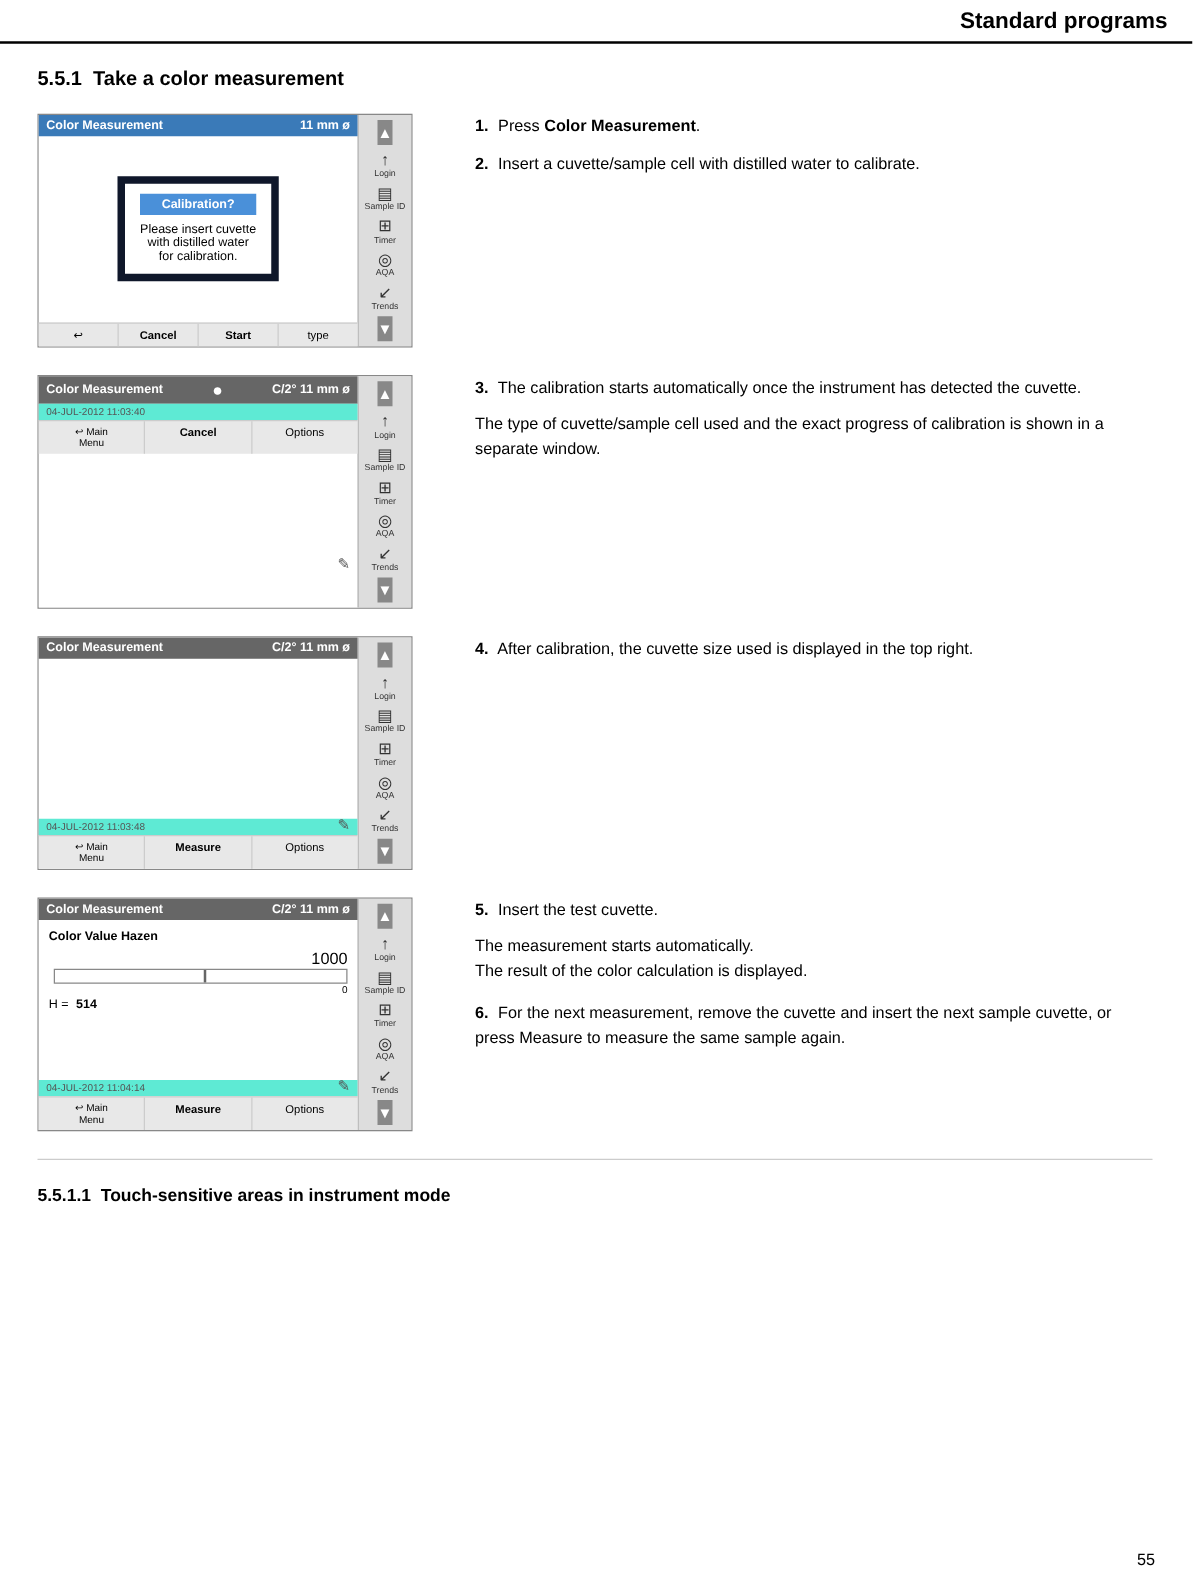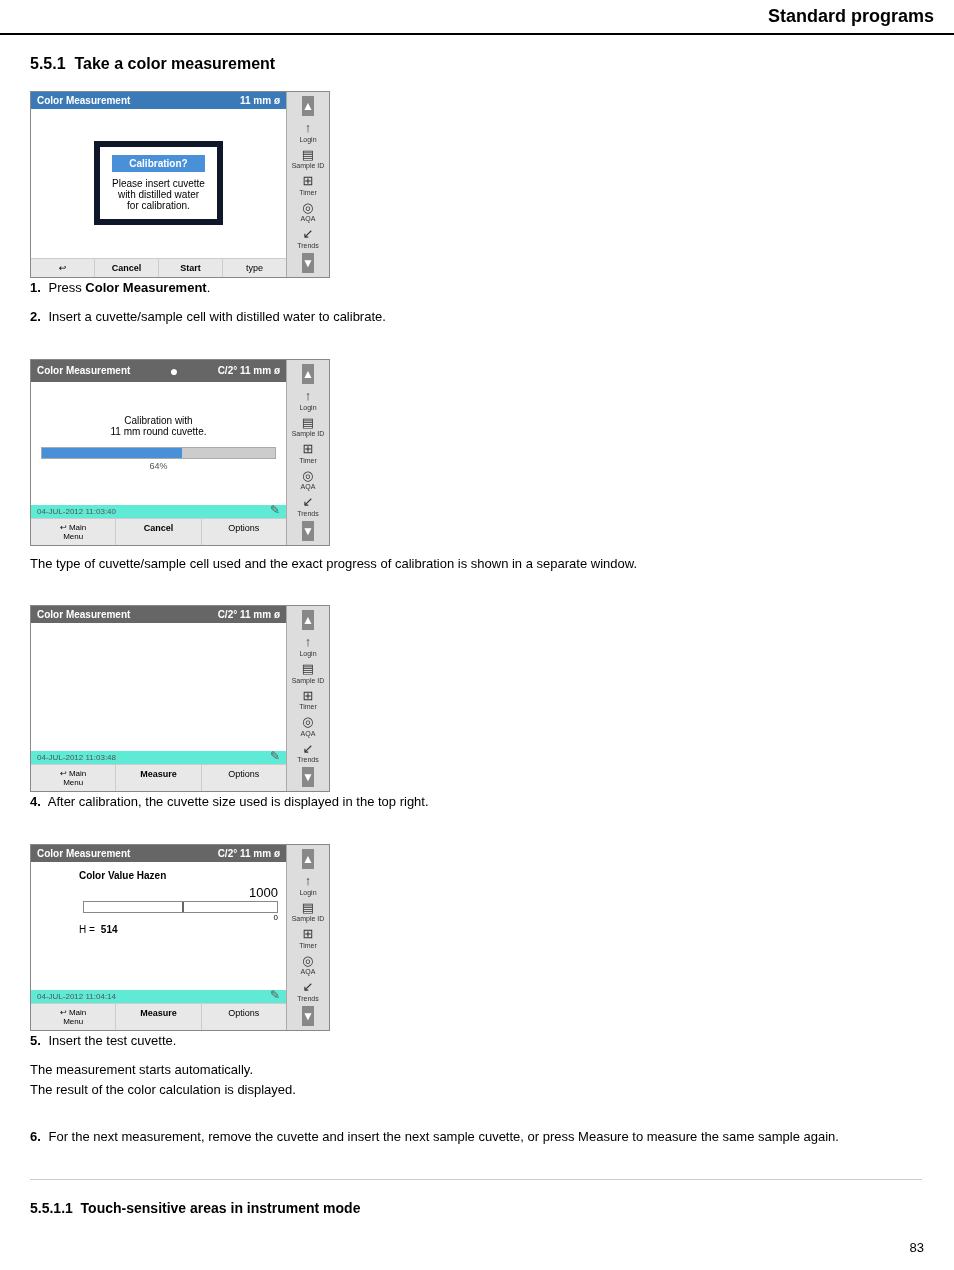--- a/index.html
+++ b/index.html
@@ -31,21 +31,21 @@
 
     .section-title {
       font-size: 16px;
       font-weight: bold;
       margin-bottom: 18px;
     }
 
     
     .step-row {
       display: flex;
-      flex-direction: column;
+      flex-direction: row;
       margin-bottom: 22px;
       align-items: flex-start;
     }
 
     .screen-col {
       width: 320px;
       flex-shrink: 0;
       margin-right: 30px;
       position: relative;
     }
@@ -328,29 +328,20 @@
 
   <div class="step-row">
     <div class="screen-col">
       <div class="device-container">
         <div class="screen-area">
           <div class="screen-titlebar gray-bar">
             <span>Color Measurement</span>
             <span style="font-size:14px;">●</span>
             <span>C/2°  11 mm ø</span>
           </div>
-          <div class="screen-body">
-            <div style="text-align:center; font-size:10px; margin-bottom:6px;">
-              Calibration with<br>11 mm round cuvette.
-            </div>
-            <div class="progress-bar-container">
-              <div class="progress-bar-fill" style="width:60%;"></div>
-            </div>
-            <div class="calibration-text-small" style="margin-top:2px;">64%</div>
-          </div>
           <div class="screen-timestamp">04-JUL-2012  11:03:40</div>
           <div style="position:absolute; bottom:28px; right:6px; font-size:12px; color:#555;">✎</div>
           <div class="screen-footer">
             <div class="screen-footer-item" style="font-size:8px;">↩ Main<br>Menu</div>
             <div class="screen-footer-item bold">Cancel</div>
             <div class="screen-footer-item">Options</div>
           </div>
         </div>
         <div class="sidebar-icons">
           <div class="scroll-up">▲</div>
@@ -373,20 +364,24 @@
           <div class="sidebar-icon-item">
             <span class="icon-sym">↙</span>
             <span>Trends</span>
           </div>
           <div class="scroll-down">▼</div>
         </div>
       </div>
     </div>
 
     <div class="text-col">
+      <div class="step-text">
+        <span class="step-num">3.</span>
+        The calibration starts automatically once the instrument has detected the cuvette.
+      </div>
       <div class="step-text" style="margin-top:8px;">
         The type of cuvette/sample cell used and the exact progress of calibration is shown in a separate window.
       </div>
     </div>
   </div>
 
   <div class="step-row">
     <div class="screen-col">
       <div class="device-container">
         <div class="screen-area">
@@ -440,21 +435,21 @@
   </div>
 
   <div class="step-row">
     <div class="screen-col">
       <div class="device-container">
         <div class="screen-area">
           <div class="screen-titlebar gray-bar">
             <span>Color Measurement</span>
             <span>C/2°  11 mm ø</span>
           </div>
-          <div class="screen-body" style="align-items:center; justify-content:flex-start; padding:8px;margin-left:40px;">
+          <div class="screen-body" style="align-items:center; justify-content:flex-start; padding:8px;">
             <div class="hazen-display">
               <div class="hazen-title">Color Value Hazen</div>
               <div style="display:flex; align-items:center; font-size:9px; gap:4px; margin-bottom:2px;">
                 <span></span>
                 <div style="flex:1; position:relative;">
                   <div style="display:flex; justify-content:flex-end; font-size:13px; margin-bottom:1px;">1000</div>
                   <div style="height:12px; background:#fff; border:1px solid #888; position:relative;">
                     <div style="position:absolute; left:51%; top:0; width:2px; height:100%; background:#666;"></div>
                   </div>
                   <div style="display:flex; justify-content:flex-end; font-size:8px;">0</div>
@@ -499,32 +494,32 @@
           <div class="scroll-down">▼</div>
         </div>
       </div>
     </div>
 
     <div class="text-col">
       <div class="step-text">
         <span class="step-num">5.</span>
         Insert the test cuvette.
       </div>
-      <div class="step-text" style="margin-top:8px; margin-bottom:28px;">
+      <div class="step-text" style="margin-top:8px; margin-bottom:14px;">
         The measurement starts automatically.<br>
         The result of the color calculation is displayed.
       </div>
       <div class="step-text">
         <span class="step-num">6.</span>
         For the next measurement, remove the cuvette and insert the next sample cuvette, or press Measure to measure the same sample again.
       </div>
     </div>
   </div>
 
   <div style="border-top: 1px solid #ccc; margin: 10px 0 12px 0;"></div>
   <div class="subsection-title">
     <span>5.5.1.1</span>&nbsp;
     <span>Touch-sensitive areas in instrument mode</span>
   </div>
 
 </div>
 
-<div class="page-number">83</div>
+<div class="page-number">55</div>
 
 </body></html>

